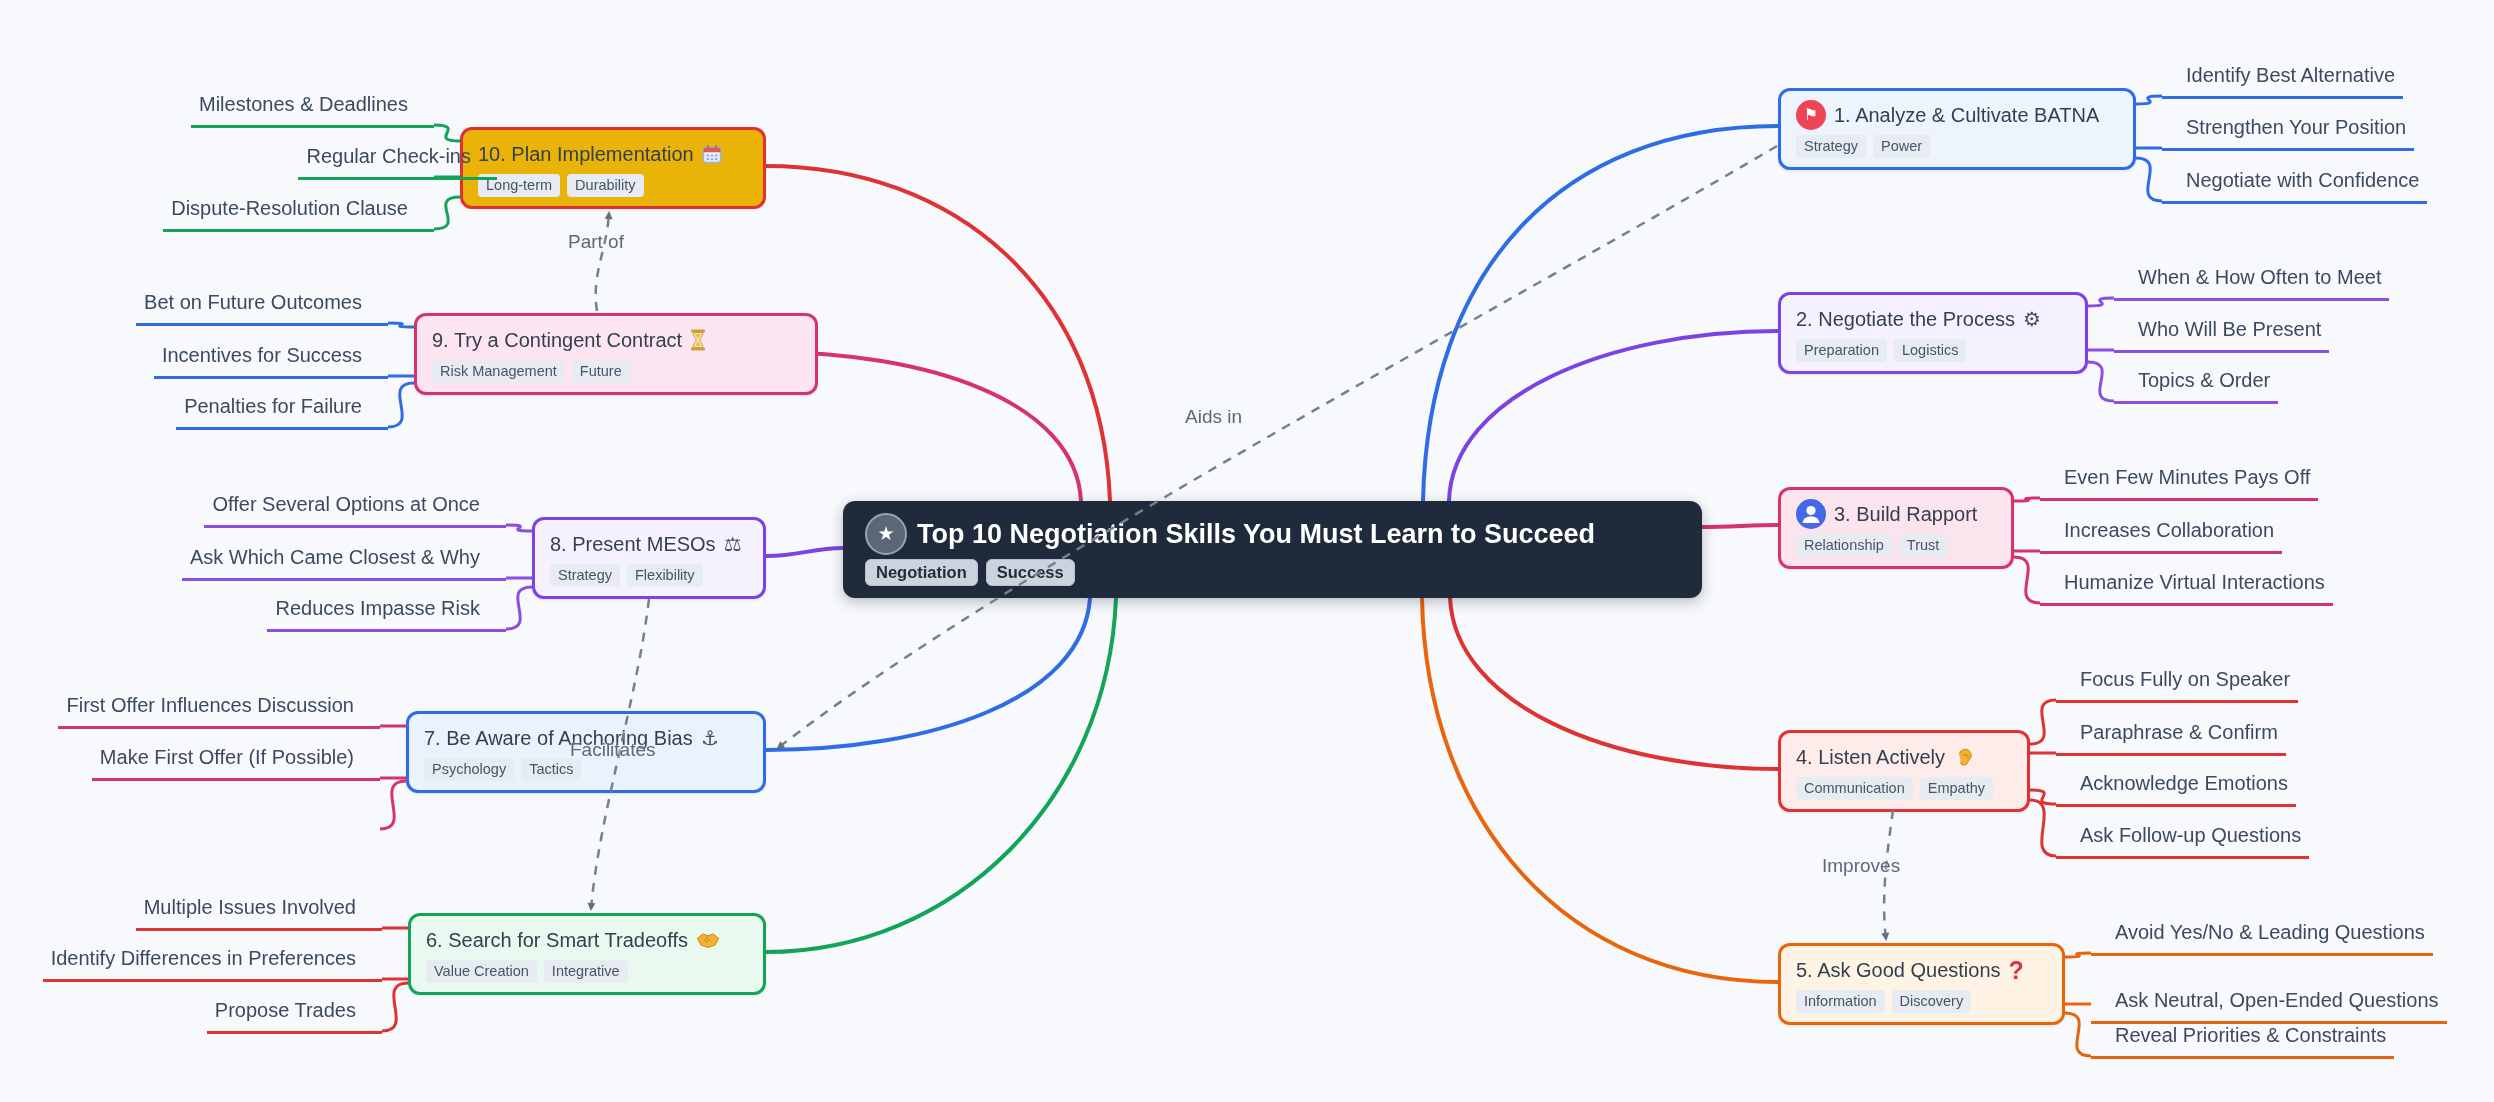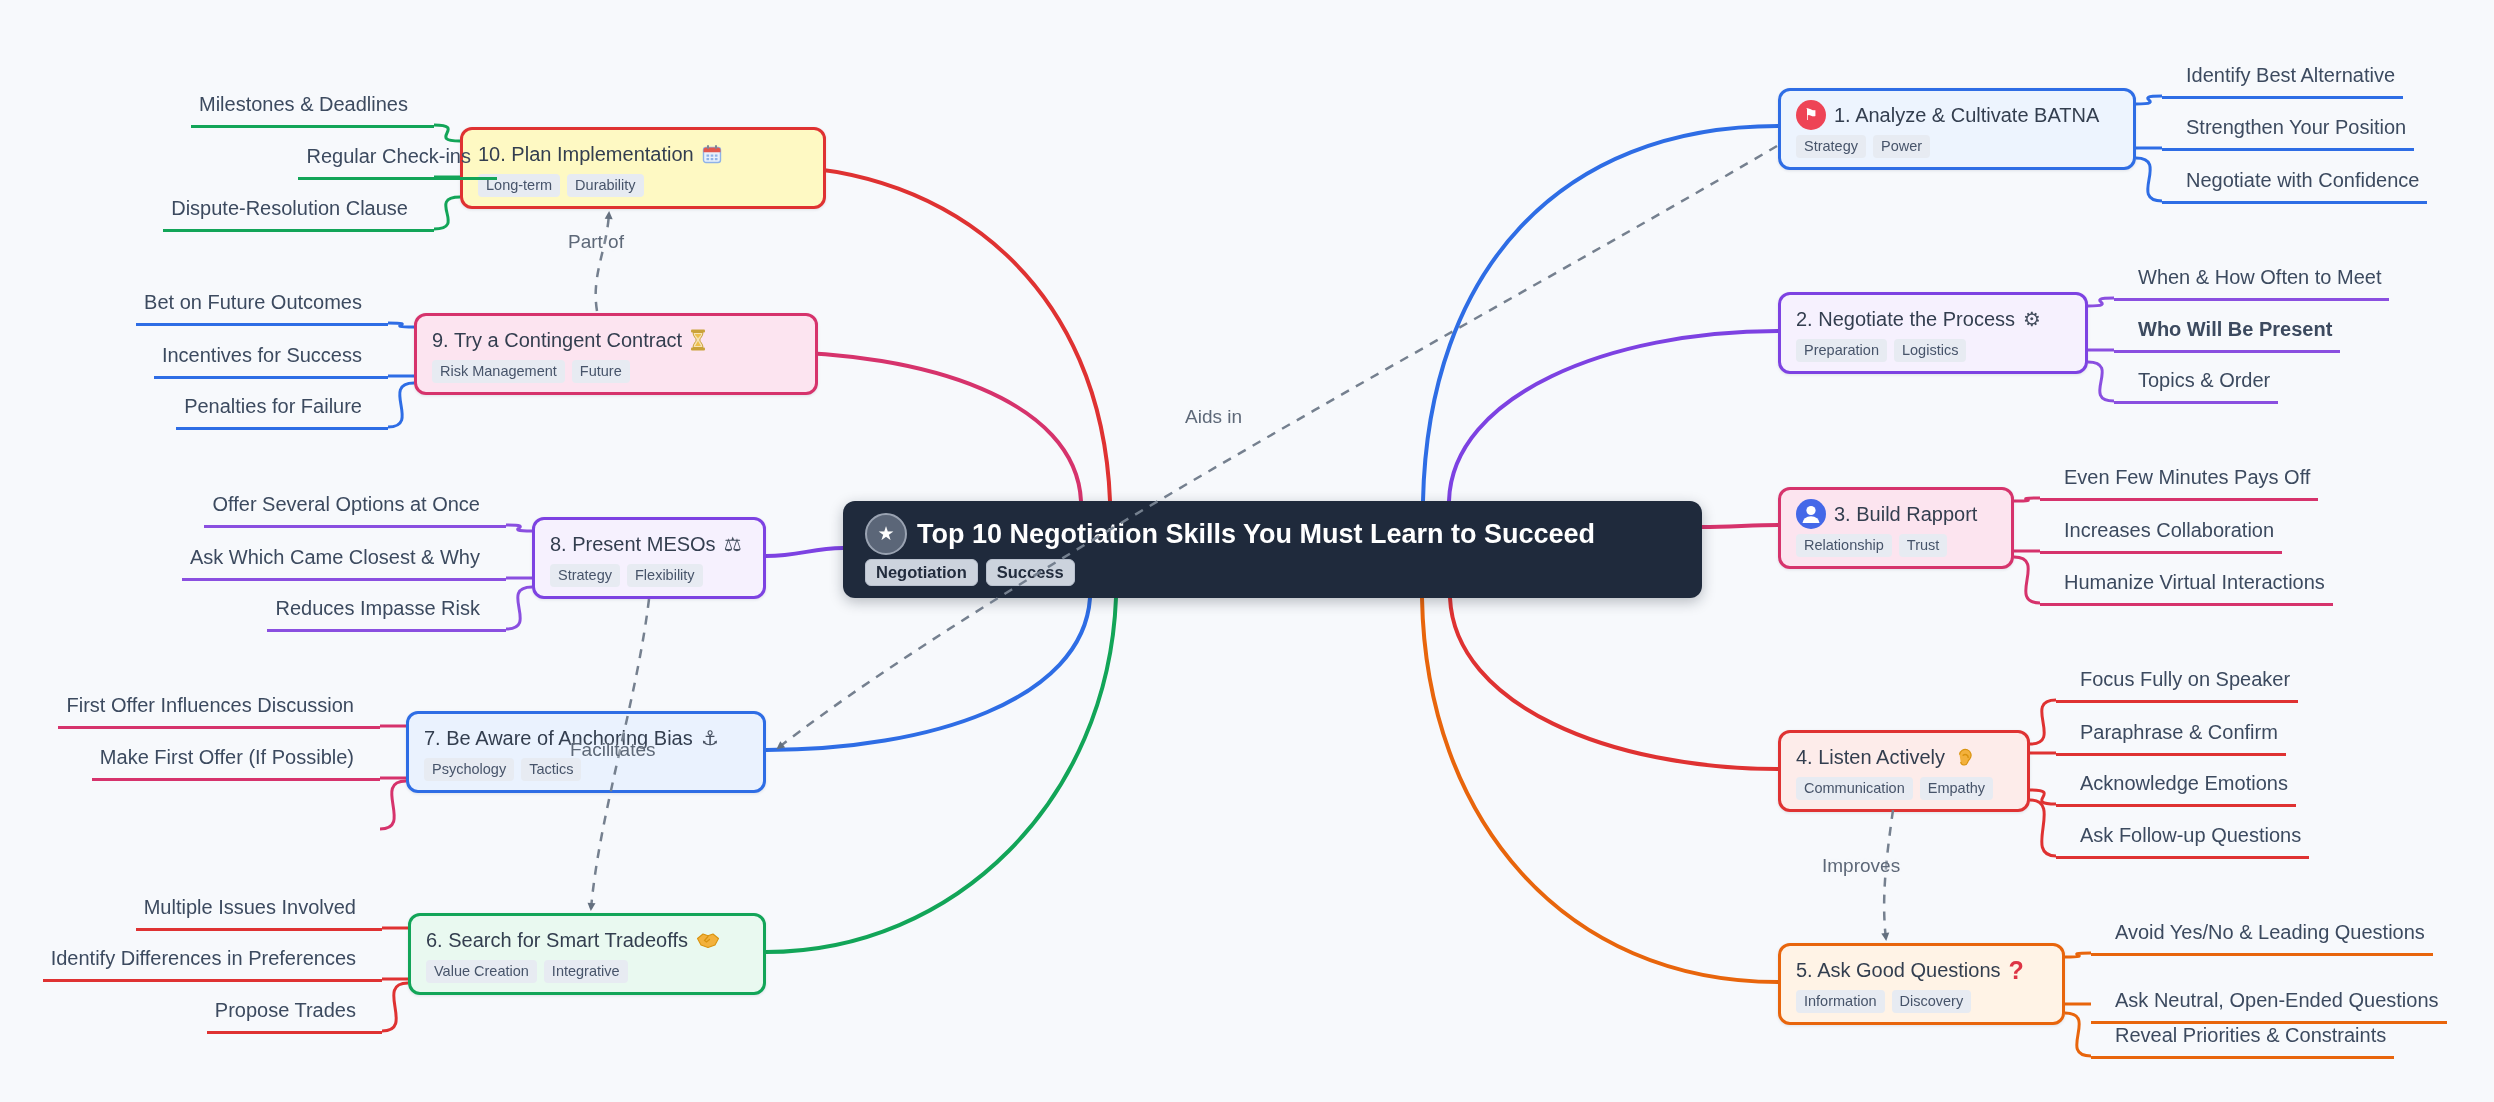--- a/index.html
+++ b/index.html
@@ -218,21 +218,21 @@
             <path d="M8 12l3 5H5z" fill="#edbf4e"></path>
           </svg>
       </span>
     </div>
     <div class="tags">
       <span class="tag">Risk Management</span>
       <span class="tag">Future</span>
     </div>
   </div>
 
-  <div class="bnode" style="left: 460px; top: 127px; width: 366px; border-color: rgb(223, 50, 50); background: #fef9c3;">
+  <div class="bnode" style="left: 460px; top: 127px; width: 306px; border-color: rgb(223, 50, 50); background: #eab308;">
     <div class="trow">
       <span>10. Plan Implementation</span>
       <span class="svgicon">
         <svg width="20" height="20" viewBox="0 0 20 20">
             <rect x="1.5" y="3.5" width="17" height="15" rx="2.5" fill="#e8f0fb" stroke="#8fb2e8" stroke-width="1.4"></rect>
             <path d="M1.5 6.2a2.7 2.7 0 0 1 2.7-2.7h11.6a2.7 2.7 0 0 1 2.7 2.7v2H1.5z" fill="#e2574c"></path>
             <rect x="5" y="1" width="2" height="4" rx="1" fill="#7b8794"></rect>
             <rect x="13" y="1" width="2" height="4" rx="1" fill="#7b8794"></rect>
             <g fill="#8fb2e8">
               <rect x="4.5" y="10.5" width="2.6" height="2.2"></rect>
@@ -249,21 +249,21 @@
       <span class="tag">Long-term</span>
       <span class="tag">Durability</span>
     </div>
   </div>
 
   <div class="leaf r" style="left: 2162px; top: 63px; border-bottom-color: rgb(46, 109, 229);">Identify Best Alternative</div>
   <div class="leaf r" style="left: 2162px; top: 115px; border-bottom-color: rgb(46, 109, 229);">Strengthen Your Position</div>
   <div class="leaf r" style="left: 2162px; top: 168px; border-bottom-color: rgb(46, 109, 229);">Negotiate with Confidence</div>
 
   <div class="leaf r" style="left: 2114px; top: 265px; border-bottom-color: rgb(138, 79, 224);">When &amp; How Often to Meet</div>
-  <div class="leaf r" style="left: 2114px; top: 317px; border-bottom-color: rgb(138, 79, 224); font-weight: bold;">Who Will Be Present</div>
+  <div class="leaf r" style="left: 2114px; top: 317px; border-bottom-color: rgb(138, 79, 224);">Who Will Be Present</div>
   <div class="leaf r" style="left: 2114px; top: 368px; border-bottom-color: rgb(138, 79, 224);">Topics &amp; Order</div>
 
   <div class="leaf r" style="left: 2040px; top: 465px; border-bottom-color: rgb(214, 51, 108);">Even Few Minutes Pays Off</div>
   <div class="leaf r" style="left: 2040px; top: 518px; border-bottom-color: rgb(214, 51, 108);">Increases Collaboration</div>
   <div class="leaf r" style="left: 2040px; top: 570px; border-bottom-color: rgb(214, 51, 108);">Humanize Virtual Interactions</div>
 
   <div class="leaf r" style="left: 2056px; top: 667px; border-bottom-color: rgb(223, 50, 50);">Focus Fully on Speaker</div>
   <div class="leaf r" style="left: 2056px; top: 720px; border-bottom-color: rgb(223, 50, 50);">Paraphrase &amp; Confirm</div>
   <div class="leaf r" style="left: 2056px; top: 771px; border-bottom-color: rgb(223, 50, 50);">Acknowledge Emotions</div>
   <div class="leaf r" style="left: 2056px; top: 823px; border-bottom-color: rgb(223, 50, 50);">Ask Follow-up Questions</div>

